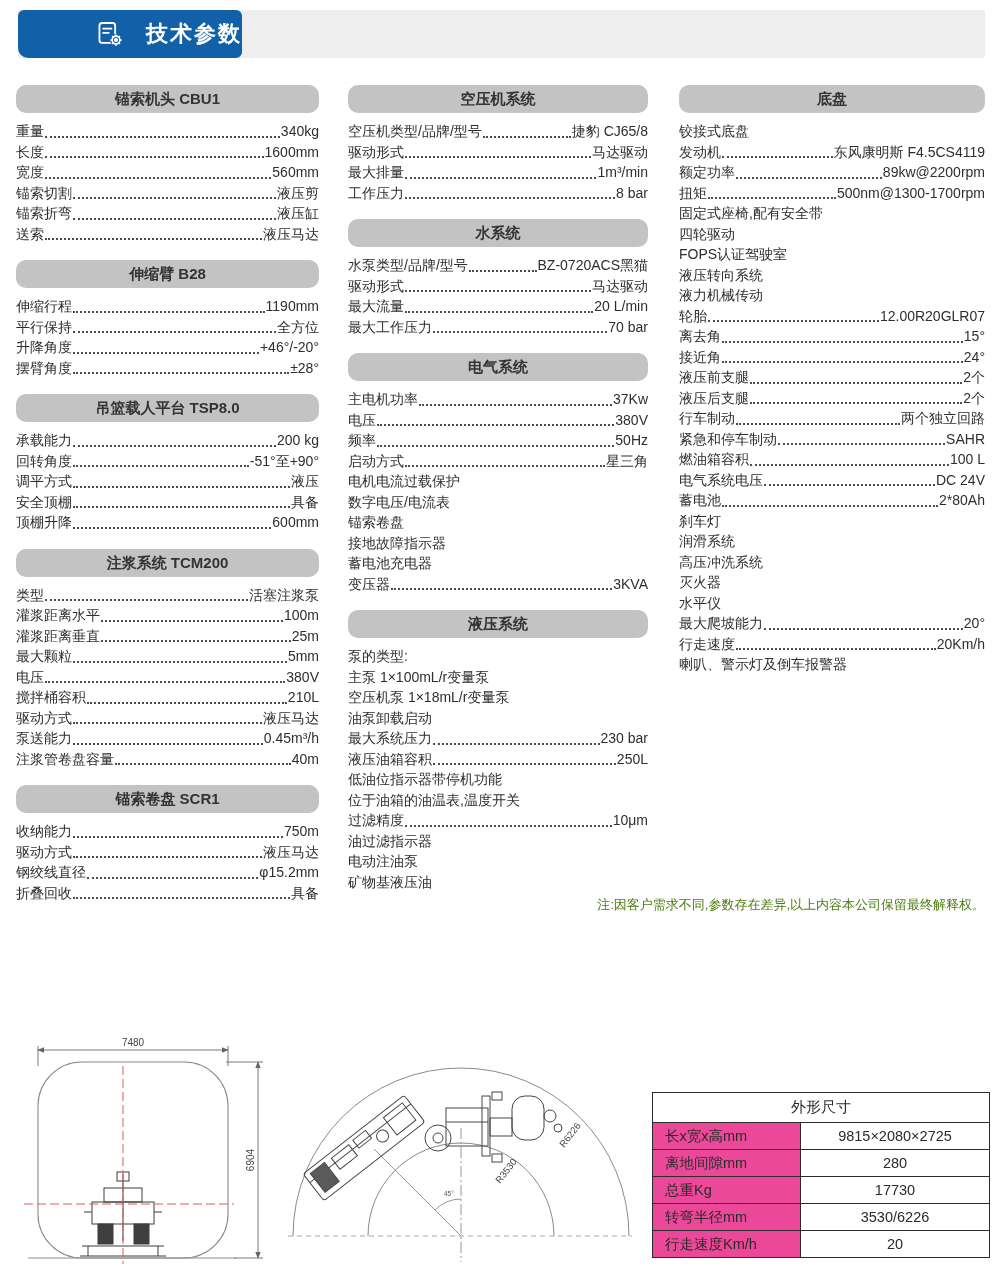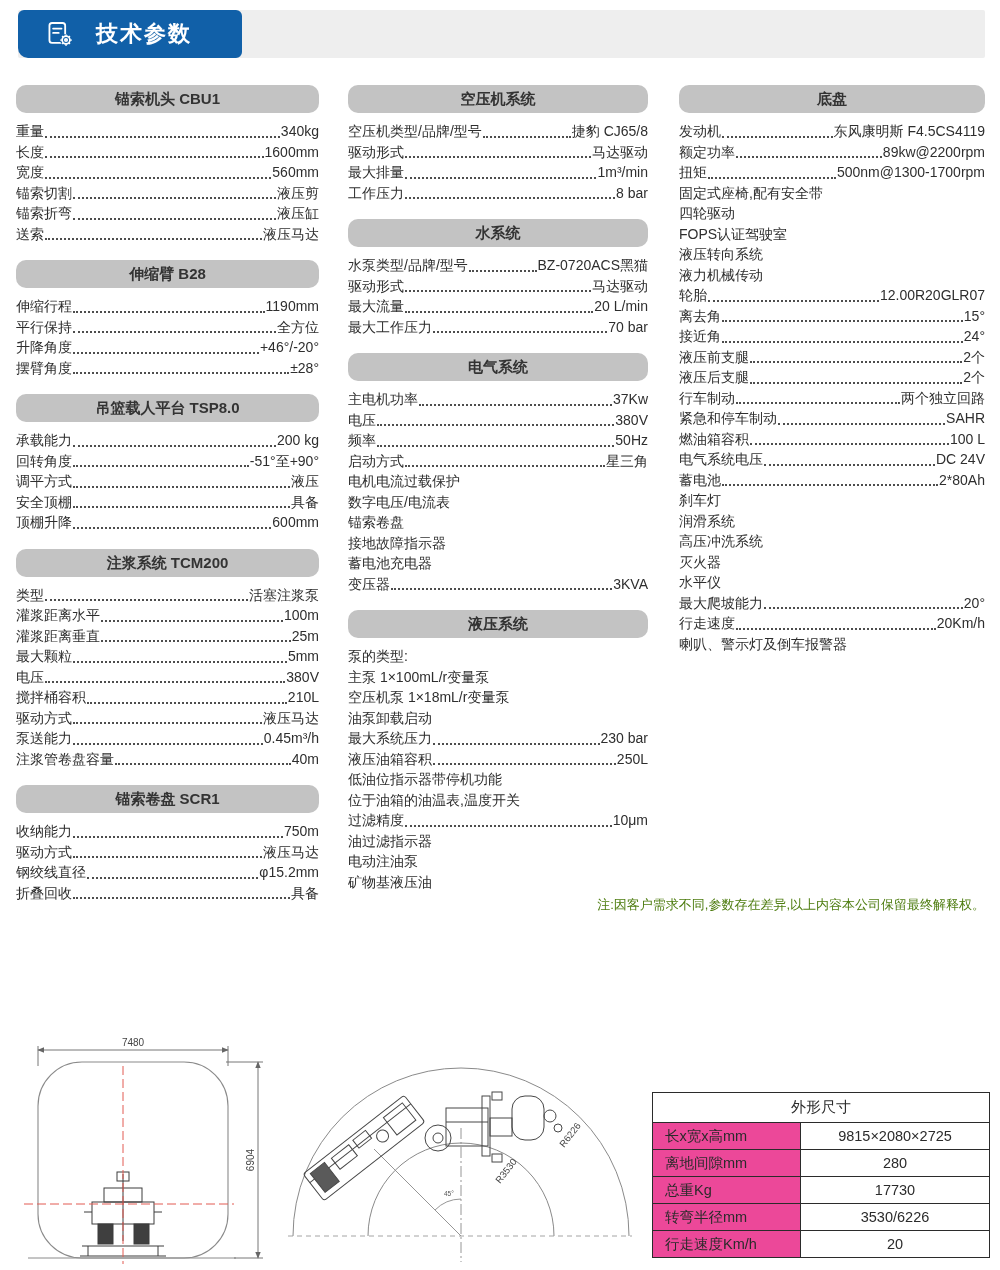--- a/index.html
+++ b/index.html
@@ -3,21 +3,21 @@
 <meta charset="utf-8">
 <style>
   html,body{margin:0;padding:0;background:#fff;}
   body{width:1000px;height:1270px;position:relative;overflow:hidden;
        font-family:"Liberation Sans","DejaVu Sans",sans-serif;color:#2e2e2e;}
   .page{position:absolute;inset:0;}
 
   
   .strip{position:absolute;left:18px;top:10px;width:967px;height:48px;background:#eeeeee;border-radius:2px;}
   .badge{position:absolute;left:18px;top:10px;width:224px;height:48px;background:#1160a8;
-         border-radius:6px 6px 6px 10px;display:flex;align-items:center;gap:22px;padding-left:28px;box-sizing:border-box;}
+         border-radius:6px 6px 6px 10px;display:flex;align-items:center;gap:22px;padding-left:28px;box-sizing:border-box;justify-content:flex-end;}
   .badge .ttl{color:#fff;font-size:22px;font-weight:700;letter-spacing:2px;}
 
   
   .spec-col{position:absolute;top:85px;}
   #col1{left:16px;width:303px;}
   #col2{left:348px;width:300px;}
   #col3{left:679px;width:306px;}
   .section{margin-bottom:16px;}
   .sec-h{height:28px;line-height:28px;background:#c3c3c3;color:#333;text-align:center;
          font-size:15px;font-weight:700;margin-bottom:8px;border-radius:10px;}
@@ -365,20 +365,23 @@
           <span class="lbl">电动注油泵</span>
         </div>
         <div class="row">
           <span class="lbl">矿物基液压油</span>
         </div>
       </div>
     </div>
   <div class="spec-col" id="col3">
       <div class="section">
         <div class="sec-h">底盘</div>
+        <div class="row">
+          <span class="lbl">铰接式底盘</span>
+        </div>
         <div class="row">
           <span class="lbl">发动机</span>
           <span class="leader"></span>
           <span class="val">东风康明斯 F4.5CS4119</span>
         </div>
         <div class="row">
           <span class="lbl">额定功率</span>
           <span class="leader"></span>
           <span class="val">89kw@2200rpm</span>
         </div>

